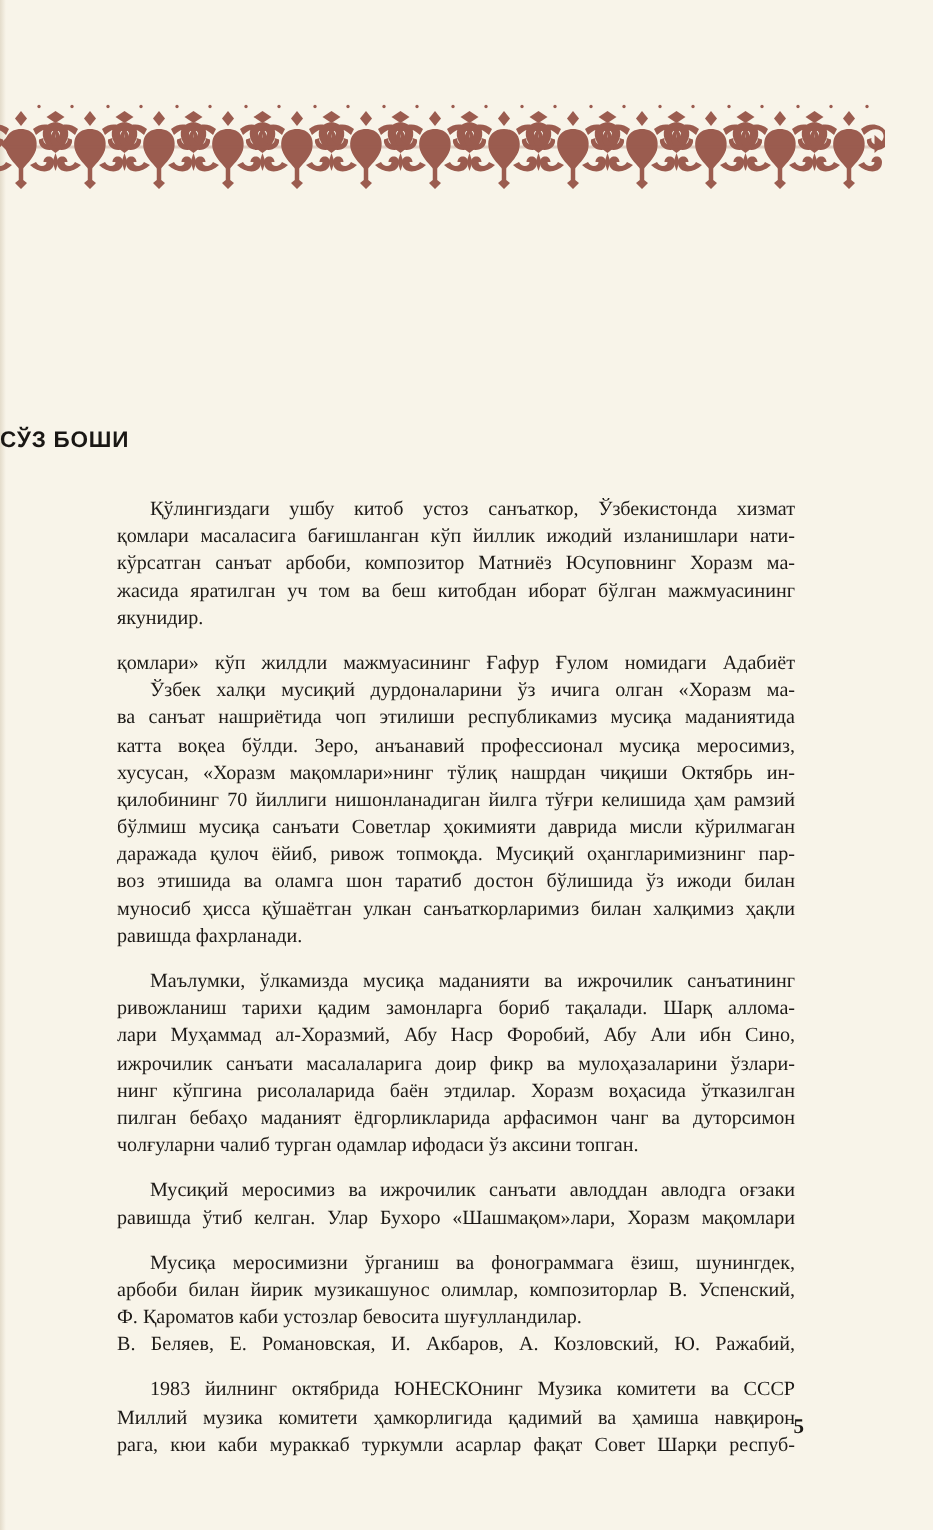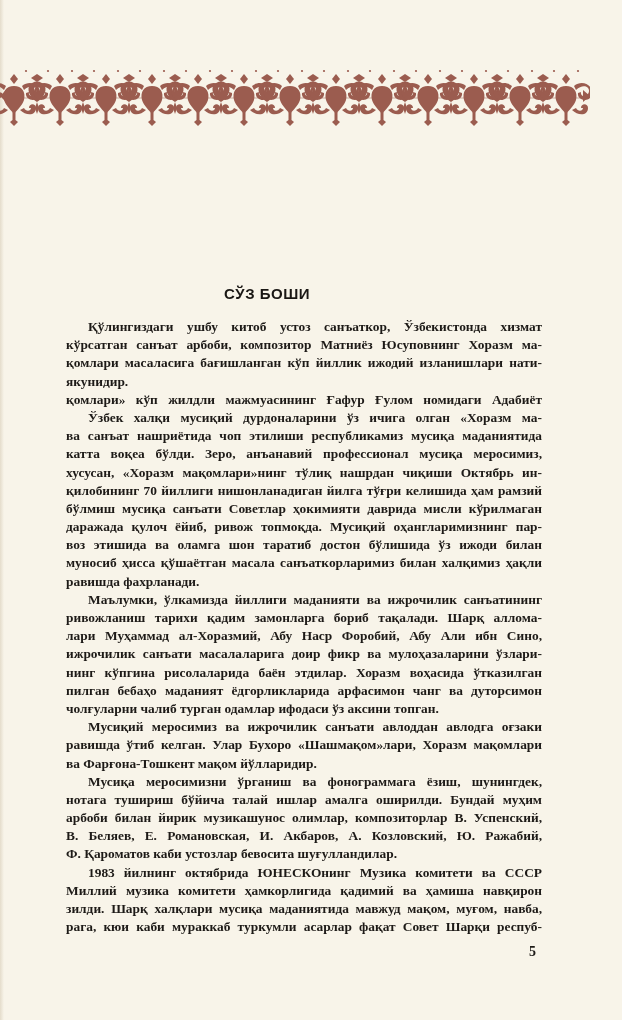--- a/index.html
+++ b/index.html
@@ -12,30 +12,29 @@
   }
   .page-edge {
     position: absolute; left: 0; top: 0; width: 4px; height: 1020px;
     background: linear-gradient(to right, #e4dccb, #f8f4e9);
   }
   .ornament {
     position: absolute; left: 0; top: 66px; width: 590px; height: 60px;
   }
   .title {
     position: absolute; top: 285px; left: 0; width: 534px;
-    text-align: center;
     font-family: "Liberation Sans", "DejaVu Sans", sans-serif;
     font-weight: bold; font-size: 15px; letter-spacing: 0.5px;
     color: #1a1714;
   }
   .body-text {
     position: absolute; top: 318px; left: 66px; width: 476px;
     font-size: 13.4px; line-height: 18.2px;
   }
-  .para { margin: 0; font-weight: bold; }
+  .para { margin: 12px; }
   .line {
     display: block; white-space: nowrap;
     text-align: justify; text-align-last: justify;
     height: 18.2px;
   }
   .line.last { text-align-last: left; }
   .line.indent { padding-left: 22px; }
   .page-number {
     position: absolute; top: 944px; left: 529px;
     font-weight: bold; font-size: 14px;
@@ -123,59 +122,57 @@
       <path d="M590,30 L583,24 L583,36 Z"></path>
     </g>
   <rect x="4" y="31" width="580" height="2" fill="#9b5c4f" opacity="0.25"></rect>
 </svg>
 
 <div class="title">СЎЗ БОШИ</div>
 
 <div class="body-text" id="body-text">
     <div class="para">
       <span class="line indent">Қўлингиздаги ушбу китоб устоз санъаткор, Ўзбекистонда хизмат</span>
+      <span class="line">қомлари масаласига бағишланган кўп йиллик ижодий изланишлари нати-</span>
       <span class="line">кўрсатган санъат арбоби, композитор Матниёз Юсуповнинг Хоразм ма-</span>
-      <span class="line">қомлари масаласига бағишланган кўп йиллик ижодий изланишлари нати-</span>
+      <span class="line">жасида яратилган уч том ва беш китобдан иборат бўлган мажмуасининг</span>
       <span class="line last">якунидир.</span>
     </div>
     <div class="para">
       <span class="line">қомлари» кўп жилдли мажмуасининг Ғафур Ғулом номидаги Адабиёт</span>
       <span class="line indent">Ўзбек халқи мусиқий дурдоналарини ўз ичига олган «Хоразм ма-</span>
       <span class="line">ва санъат нашриётида чоп этилиши республикамиз мусиқа маданиятида</span>
       <span class="line">катта воқеа бўлди. Зеро, анъанавий профессионал мусиқа меросимиз,</span>
       <span class="line">хусусан, «Хоразм мақомлари»нинг тўлиқ нашрдан чиқиши Октябрь ин-</span>
       <span class="line">қилобининг 70 йиллиги нишонланадиган йилга тўғри келишида ҳам рамзий</span>
       <span class="line">бўлмиш мусиқа санъати Советлар ҳокимияти даврида мисли кўрилмаган</span>
       <span class="line">даражада қулоч ёйиб, ривож топмоқда. Мусиқий оҳангларимизнинг пар-</span>
       <span class="line">воз этишида ва оламга шон таратиб достон бўлишида ўз ижоди билан</span>
-      <span class="line">муносиб ҳисса қўшаётган масала санъаткорларимиз билан халқимиз ҳақли</span>
+      <span class="line">муносиб ҳисса қўшаётган улкан санъаткорларимиз билан халқимиз ҳақли</span>
       <span class="line last">равишда фахрланади.</span>
     </div>
     <div class="para">
-      <span class="line indent">Маълумки, ўлкамизда йиллиги маданияти ва ижрочилик санъатининг</span>
+      <span class="line indent">Маълумки, ўлкамизда мусиқа маданияти ва ижрочилик санъатининг</span>
       <span class="line">ривожланиш тарихи қадим замонларга бориб тақалади. Шарқ аллома-</span>
       <span class="line">лари Муҳаммад ал-Хоразмий, Абу Наср Форобий, Абу Али ибн Сино,</span>
       <span class="line">ижрочилик санъати масалаларига доир фикр ва мулоҳазаларини ўзлари-</span>
       <span class="line">нинг кўпгина рисолаларида баён этдилар. Хоразм воҳасида ўтказилган</span>
       <span class="line">пилган бебаҳо маданият ёдгорликларида арфасимон чанг ва дуторсимон</span>
       <span class="line last">чолғуларни чалиб турган одамлар ифодаси ўз аксини топган.</span>
     </div>
     <div class="para">
       <span class="line indent">Мусиқий меросимиз ва ижрочилик санъати авлоддан авлодга оғзаки</span>
       <span class="line">равишда ўтиб келган. Улар Бухоро «Шашмақом»лари, Хоразм мақомлари</span>
-      <span class="line last">ва Фарғона-Тошкент мақом йўлларидир.</span>
     </div>
     <div class="para">
       <span class="line indent">Мусиқа меросимизни ўрганиш ва фонограммага ёзиш, шунингдек,</span>
-      <span class="line">нотага тушириш бўйича талай ишлар амалга оширилди. Бундай муҳим</span>
       <span class="line">арбоби билан йирик музикашунос олимлар, композиторлар В. Успенский,</span>
+      <span class="line last">Ф. Қароматов каби устозлар бевосита шуғулландилар.</span>
       <span class="line">В. Беляев, Е. Романовская, И. Акбаров, А. Козловский, Ю. Ражабий,</span>
-      <span class="line last">Ф. Қароматов каби устозлар бевосита шуғулландилар.</span>
     </div>
     <div class="para">
       <span class="line indent">1983 йилнинг октябрида ЮНЕСКОнинг Музика комитети ва СССР</span>
       <span class="line">Миллий музика комитети ҳамкорлигида қадимий ва ҳамиша навқирон</span>
-      <span class="line">зилди. Шарқ халқлари мусиқа маданиятида мавжуд мақом, муғом, навба,</span>
       <span class="line">рага, кюи каби мураккаб туркумли асарлар фақат Совет Шарқи респуб-</span>
     </div>
   </div>
 
 <div class="page-number">5</div>
 
 </body></html>

